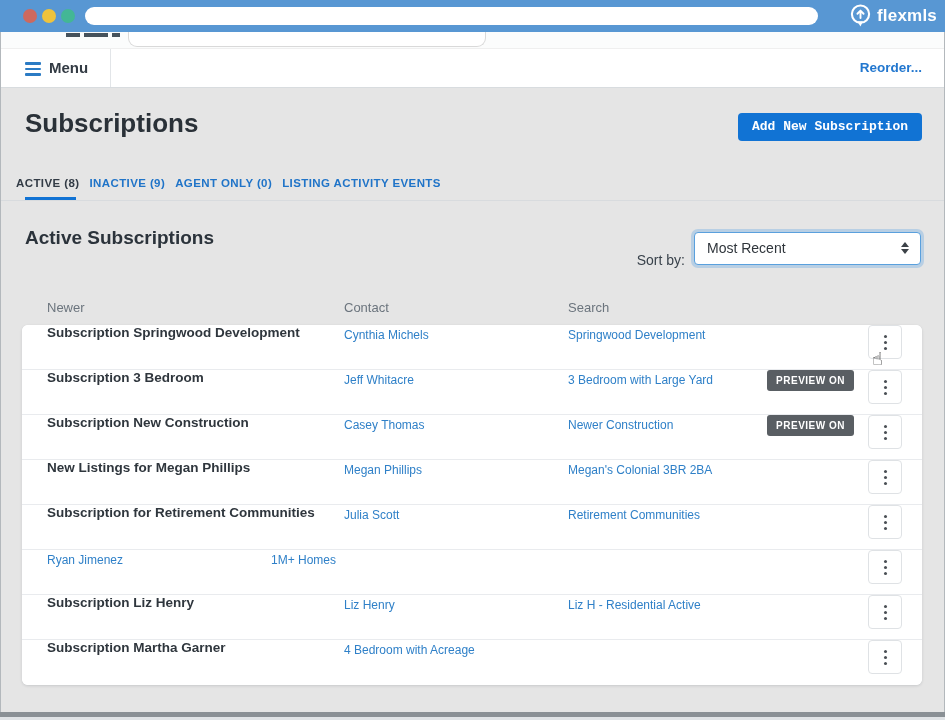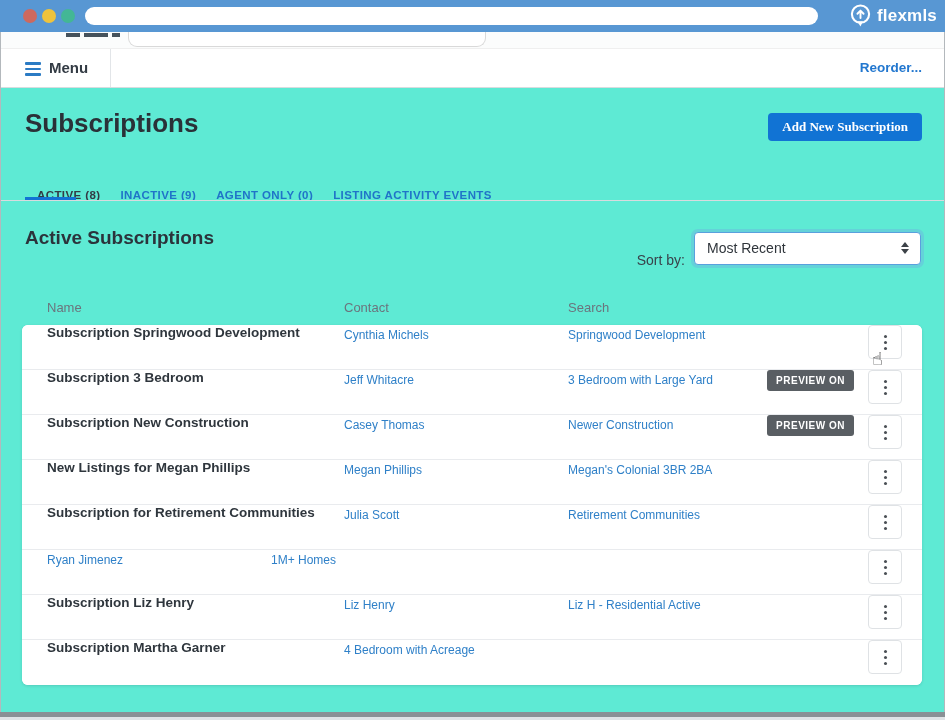--- a/index.html
+++ b/index.html
@@ -1,18 +1,18 @@
 <!DOCTYPE html>
 <html style="--topbar: #5897d3; --accent: #1173d4; --link: #2f80c8; --badge: #595e63;"><head>
 <meta charset="utf-8">
 <style>
   * { margin:0; padding:0; box-sizing:border-box; }
   html,body { width:945px; height:720px; }
   body { font-family:"Liberation Sans", sans-serif; }
-  .screen { position:relative; width:945px; height:720px; background:#5eead4; overflow:hidden; }
+  .screen { position:relative; width:945px; height:720px; background:#e5e5e5; overflow:hidden; }
 
   
   .topbar { position:absolute; left:0; top:0; width:945px; height:32px; background:var(--topbar,#5897d3); }
   .traffic { position:absolute; top:9px; width:14px; height:14px; border-radius:50%; }
   .addressbar { position:absolute; left:85px; top:7px; width:733px; height:18px; background:#fff; border-radius:9px; }
   .brand { position:absolute; right:8px; top:0; height:32px; display:flex; align-items:center; gap:5px; }
   .brand-text { color:#fff; font-size:17px; font-weight:700; letter-spacing:.2px; }
 
   
   .substrip { position:absolute; left:0; top:32px; width:945px; height:16px; background:#fbfcfc; }
@@ -28,23 +28,23 @@
   .menu-label { position:absolute; left:49px; top:0; line-height:38px; font-size:15px; font-weight:700; color:#333b44; }
   .menu-divider { position:absolute; left:110px; top:0; width:1px; height:38px; background:#e2e5e8; }
   .nav { position:absolute; left:133px; top:0; height:38px; display:flex; gap:21px; align-items:center; }
   .nav-item { font-size:13.5px; font-weight:600; color:#3a424b; cursor:pointer; text-decoration:none; white-space:nowrap; }
   .reorder { position:absolute; right:23px; top:0; line-height:38px; font-size:13.5px; font-weight:600; color:#2277cf; cursor:pointer; }
 
   
   .page-title { position:absolute; left:25px; top:108px; font-size:26px; font-weight:700; color:#2a3138; }
   .add-btn { position:absolute; right:23px; top:113px; height:28px; line-height:28px; padding:0 14px;
              background:var(--accent,#1173d4); color:#fff; font-size:13px; font-weight:700; border:none;
-             border-radius:4px; cursor:pointer; font-family:Liberation Serif, serif; }
-
-  .tabs { position:absolute; left:37px; top:177px; display:flex; gap:20px;margin-top:12px; }
+             border-radius:4px; cursor:pointer; font-family:Liberation Mono, monospace; }
+
+  .tabs { position:absolute; left:16px; top:177px; display:flex; gap:10px; }
   .tab { font-size:11.5px; font-weight:700; letter-spacing:.4px; color:#2074c8; cursor:pointer; white-space:nowrap; }
   .tab.active { color:#333c46; }
   .tab-underline { position:absolute; left:25px; top:197px; width:51px; height:3px; background:var(--accent,#1173d4); }
   .tabs-divider { position:absolute; left:0; top:200px; width:945px; height:1px; background:#d8dbde; }
 
   .section-title { position:absolute; left:25px; top:227px; font-size:19px; font-weight:600; color:#2b333b; }
 
   .sortbar { position:absolute; right:24px; top:228px; display:flex; align-items:center; gap:9px; }
   .sort-label { font-size:14px; color:#39424b;margin-top:24px; }
   .sort-select { position:relative; width:227px; height:33px; background:#fff; border:1px solid #5aa0dd;
@@ -138,21 +138,21 @@
     <div class="sort-select">
       <span>Most Recent</span>
       <span class="sort-arrows">
           <i class="up"></i>
           <i class="down"></i>
         </span>
     </div>
   </div>
 
   <div class="thead">
-    <span class="th-name">Name</span>
+    <span class="th-name">Newer</span>
     <span class="th-contact">Contact</span>
     <span class="th-search">Search</span>
   </div>
   <div class="table">
       <div class="row">
         <span class="cell-name">Subscription Springwood Development</span>
         <span class="cell-contact"><a class="link">Cynthia Michels</a></span>
         <span class="cell-search"><a class="link">Springwood Development</a></span>
         <button class="kebab">
           <i></i>

